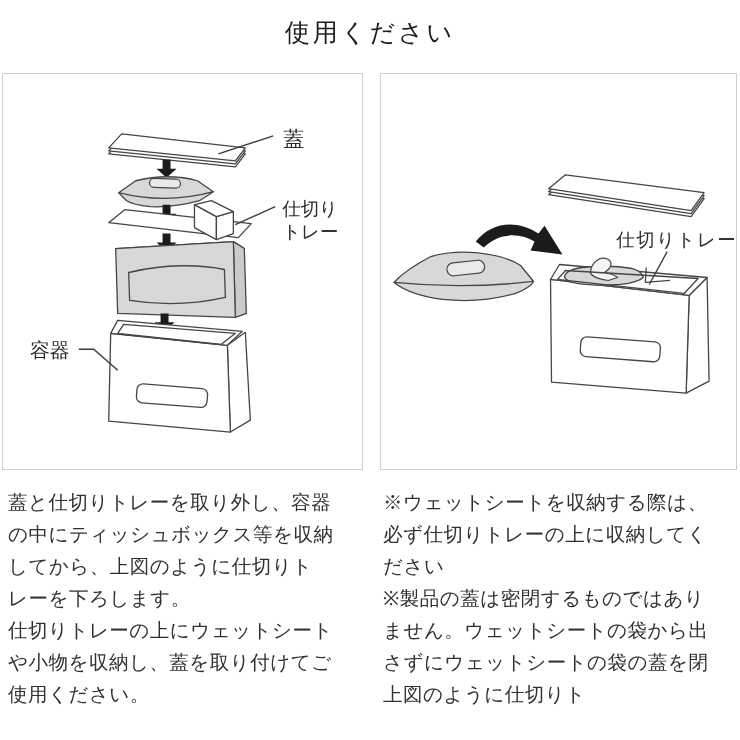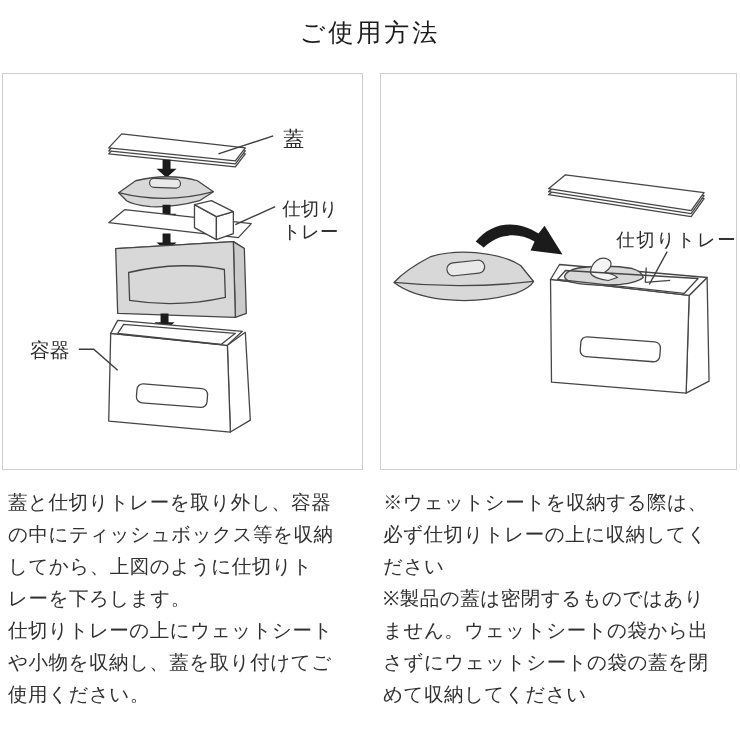--- a/index.html
+++ b/index.html
@@ -37,21 +37,21 @@
   .lt { fill:#ececec; stroke:#454545; stroke-width:1.3; stroke-linejoin:round; }
   .dk { fill:#cbcbcb; stroke:#454545; stroke-width:1.3; stroke-linejoin:round; }
   .op { fill:#e9e9e9; stroke:#454545; stroke-width:1.2; stroke-linejoin:round; }
   .ln { fill:none; stroke:#454545; stroke-width:1.3; stroke-linejoin:round; }
   .ld { fill:none; stroke:#3d3d3d; stroke-width:1.4; }
   .ar { fill:#1b1b1b; stroke:none; }
 </style>
 </head>
 <body>
 
-<h1 class="title">ご使用方法</h1>
+<h1 class="title">使用ください</h1>
 
 <div class="panel" id="panel-left">
   <svg viewBox="0 0 360 396">
 
     <g>
       <polygon class="wt" points="106,80 119,66 243,80 233,93"></polygon>
       <polygon class="wt" points="106,77 119,63 243,77 233,90"></polygon>
       <polygon class="wt" points="106,74 119,60 243,74 233,87"></polygon>
     </g>
     <line class="ld" x1="216" y1="80" x2="271" y2="62"></line>
@@ -147,13 +147,13 @@
 レーを下ろします。
 仕切りトレーの上にウェットシート
 や小物を収納し、蓋を取り付けてご
 使用ください。</div>
 <div class="caption" id="caption-right">※ウェットシートを収納する際は、
 必ず仕切りトレーの上に収納してく
 ださい
 ※製品の蓋は密閉するものではあり
 ません。ウェットシートの袋から出
 さずにウェットシートの袋の蓋を閉
-めて収納してください</div>
+上図のように仕切りト</div>
 
 </body></html>

